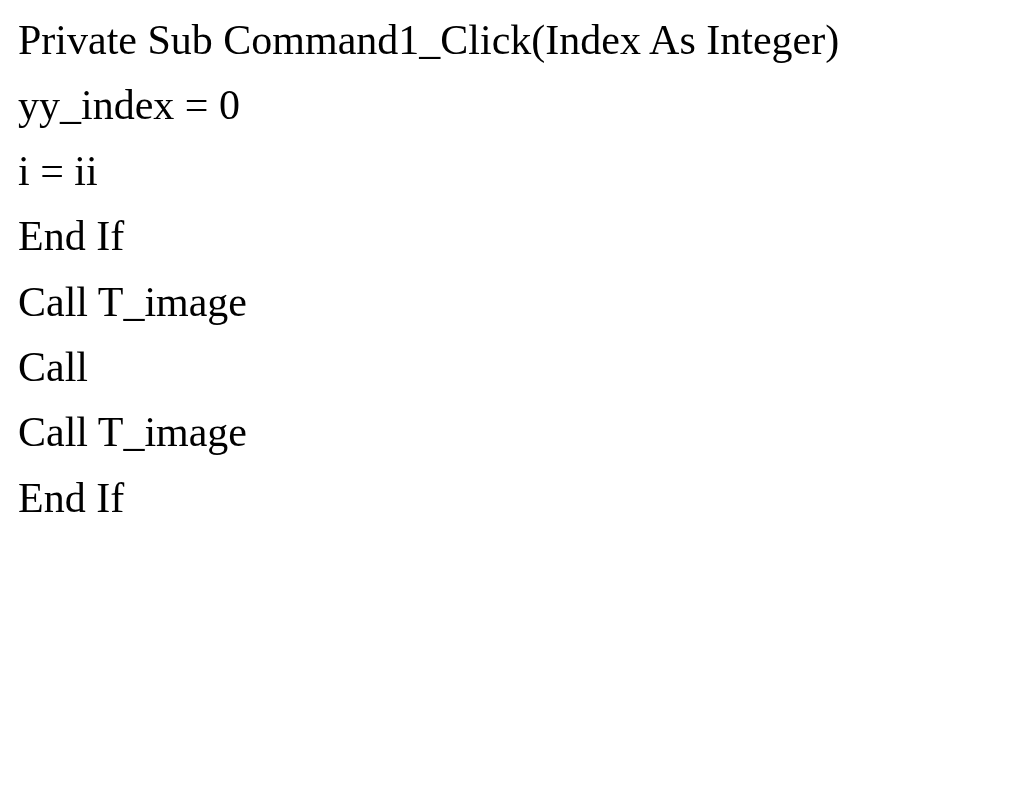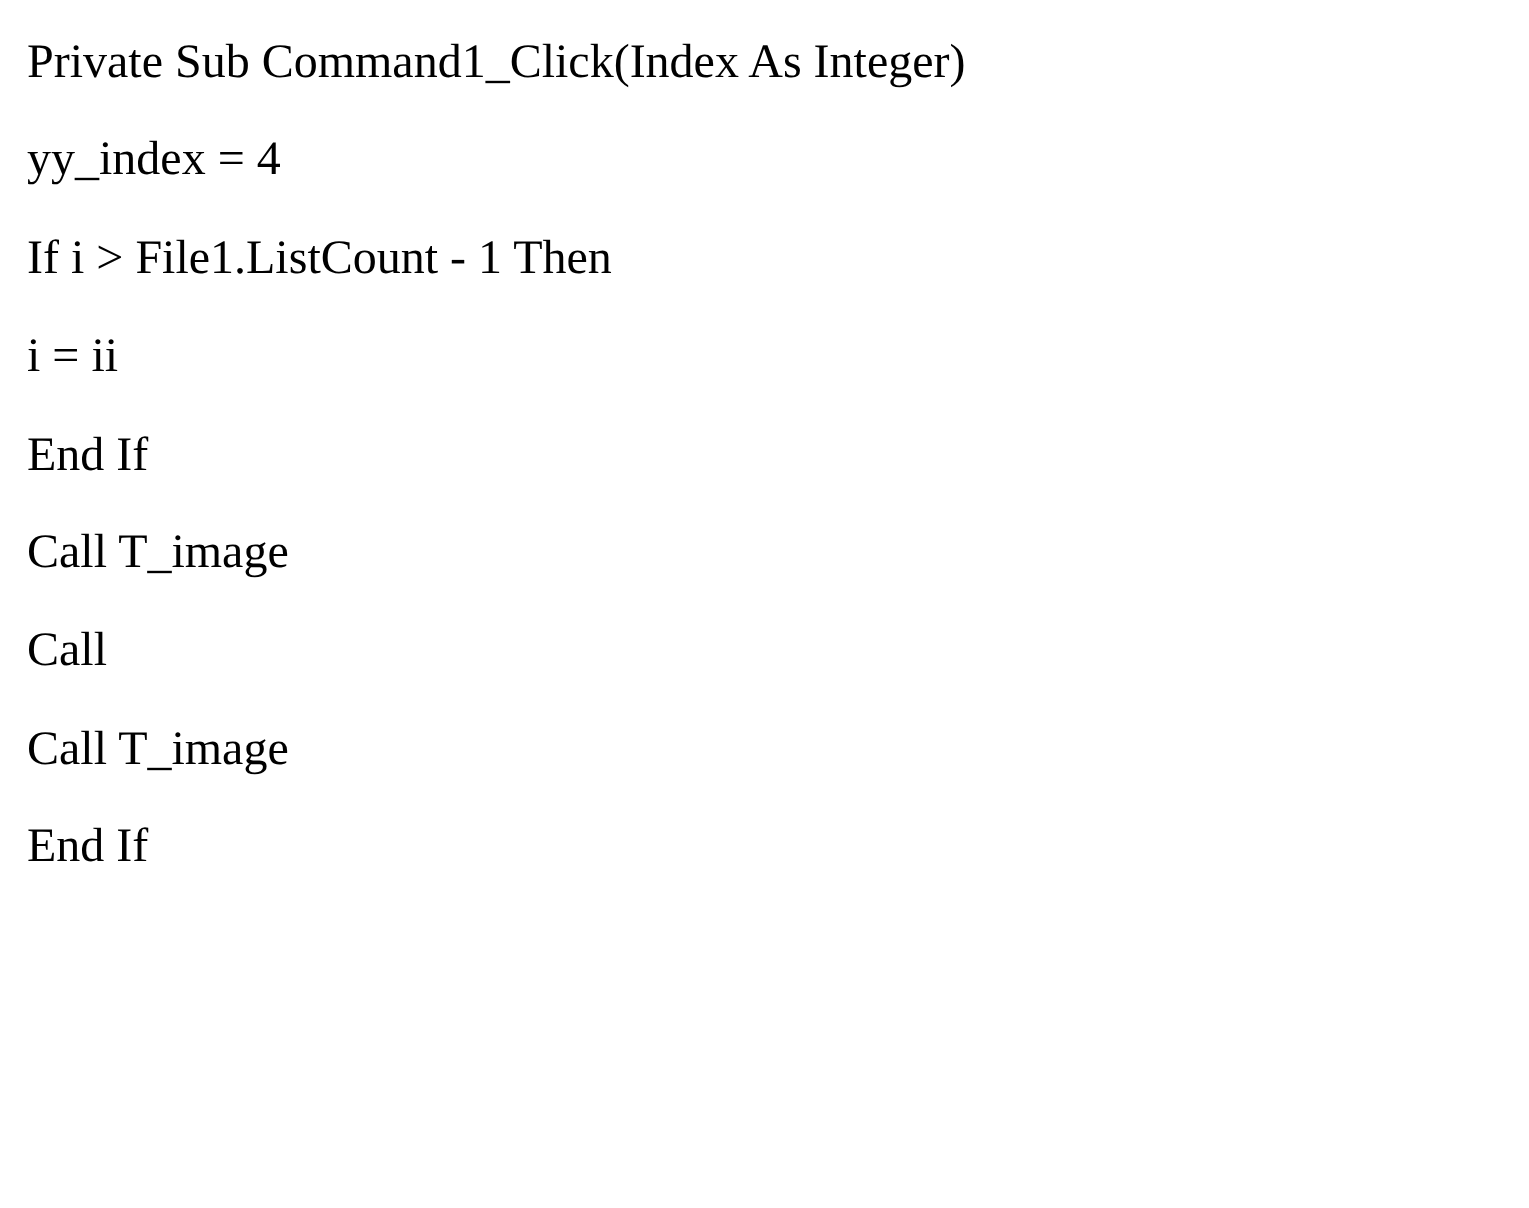--- a/index.html
+++ b/index.html
@@ -15,34 +15,33 @@
     color: #000000;
   }
   .code-page {
     box-sizing: border-box;
     width: 1019px;
     height: 805px;
     padding: 8px 10px 0 18px;
     background: #ffffff;
   }
   .code-line {
-    font-size: 32px;
+    font-size: 42px;
     line-height: 65.4px;
     white-space: pre;
     letter-spacing: 0;
     font-weight: 400;
     color: #000000;
   }
 </style>
 </head>
 <body>
 
 <main class="code-page">
   <div class="code-line">Private Sub Command1_Click(Index As Integer)</div>
-  <div class="code-line">yy_index = 4</div>
-  <div class="code-line">If i &gt; File1.ListCount - 1 Then</div>
+  <div class="code-line">yy_index = 0</div>
   <div class="code-line">i = ii</div>
   <div class="code-line">End If</div>
   <div class="code-line">Call T_image</div>
   <div class="code-line">Call</div>
   <div class="code-line">Call T_image</div>
   <div class="code-line">End If</div>
 </main>
 
 </body></html>

